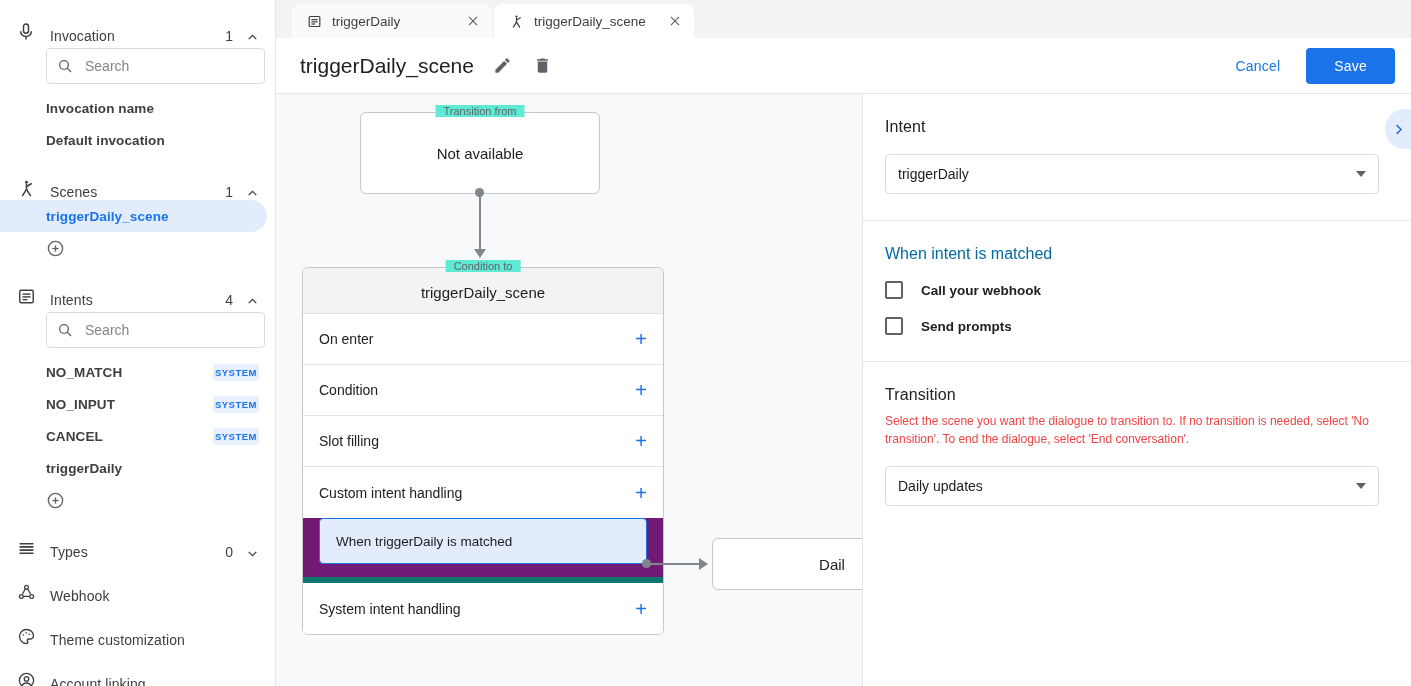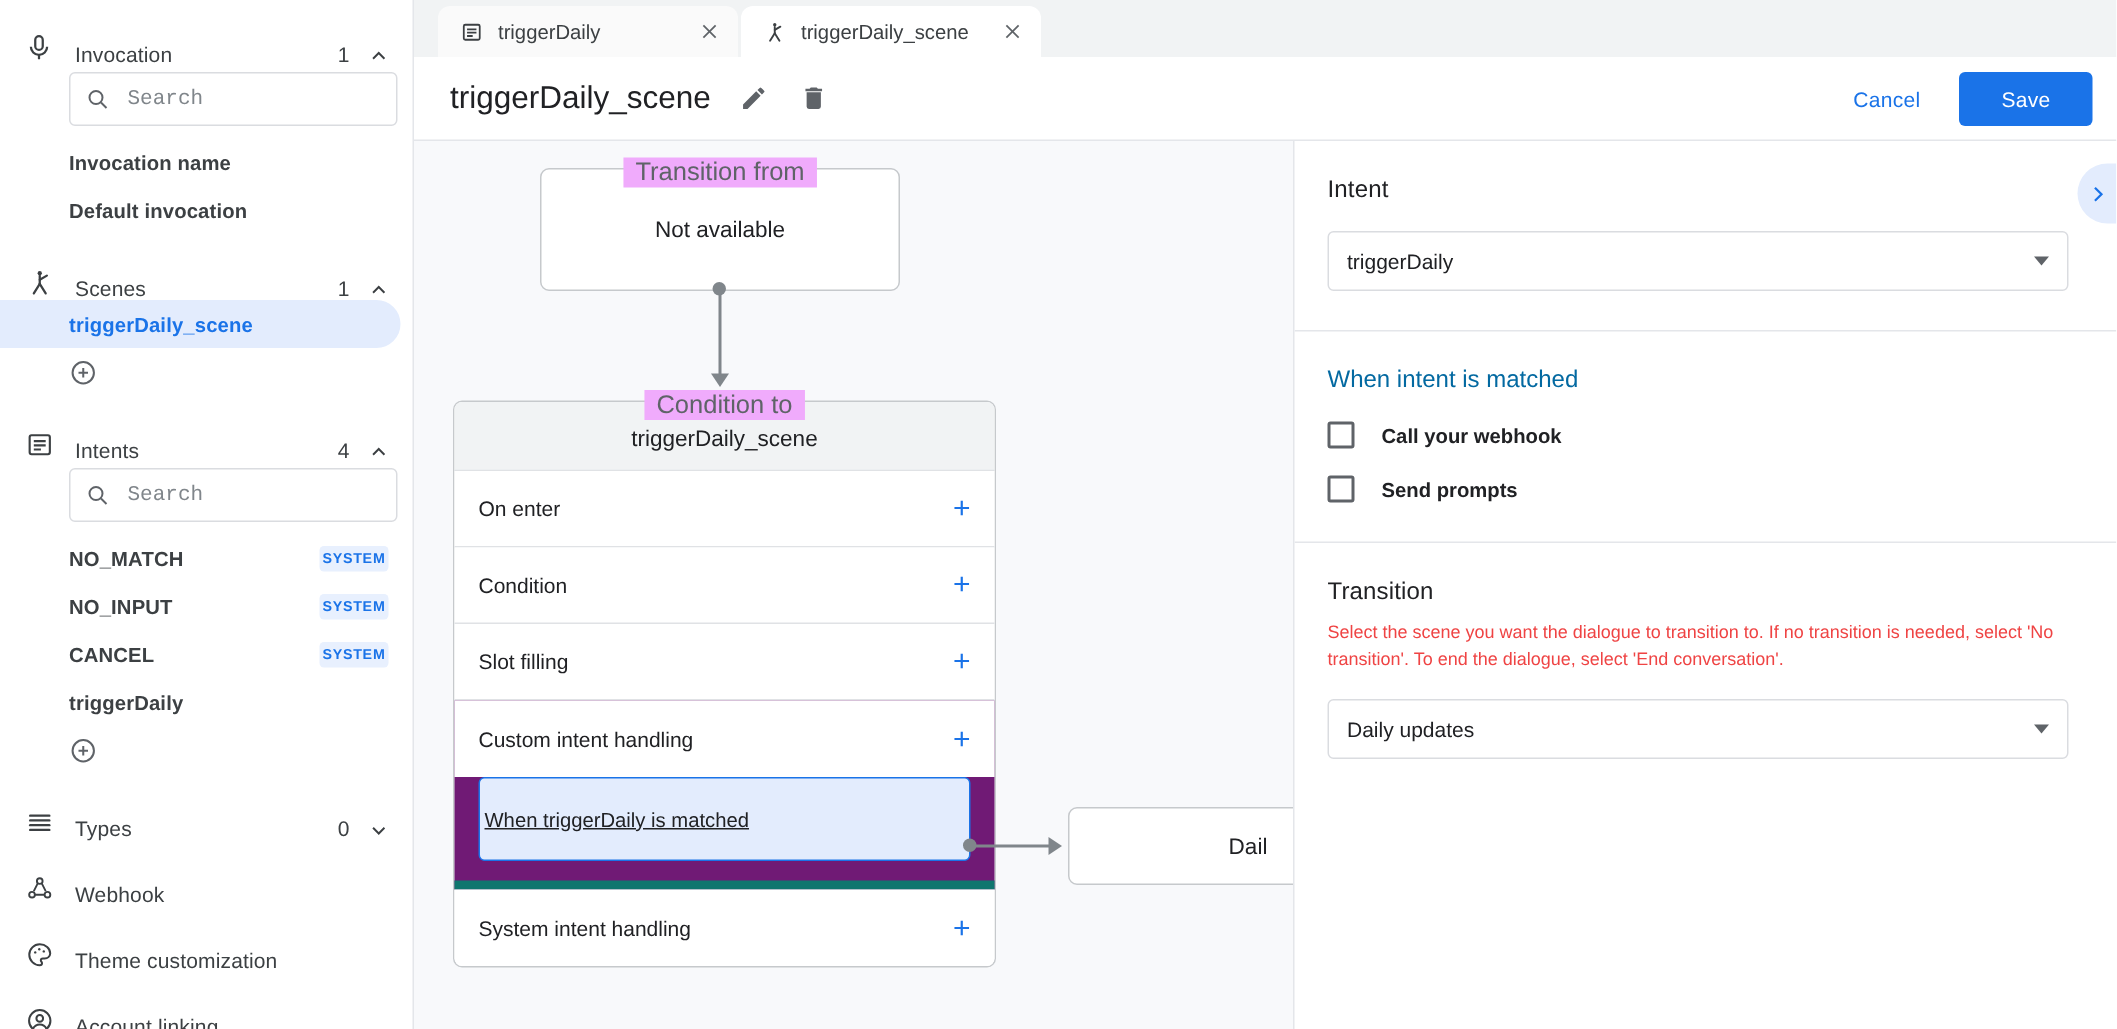--- a/index.html
+++ b/index.html
@@ -67,21 +67,21 @@
     background: #fff;
   }
   .sb-search svg { color: #5f6368; flex: 0 0 auto; }
   .sb-search input {
     border: none; outline: none;
     font-size: 14px;
     color: #3c4043;
     margin-left: 10px;
     width: 100%;
     background: transparent;
-    font-family: Liberation Mono, monospace;
+    font-family: Liberation Sans, sans-serif;
   }
   .sb-search input::placeholder { color: #80868b; }
 
   .sb-item {
     height: 32px;
     display: flex;
     align-items: center;
     padding: 0 16px 0 46px;
     font-size: 13.5px;
     font-weight: bold;
@@ -222,23 +222,23 @@
     position: absolute;
     border: 1px solid #c6c9cc;
     border-radius: 6px;
     background: #ffffff;
   }
   .legend {
     position: absolute;
     top: -8px;
     left: 50%;
     transform: translateX(-50%);
-    background: #f0abfc;
+    background: #5eead4;
     padding: 0 8px;
-    font-size: 17px;
+    font-size: 11px;
     color: #5f6368;
     white-space: nowrap;
   }
 
   
   #node-from {
     left: 84px; top: 18px;
     width: 240px; height: 82px;
     display: flex; align-items: center; justify-content: center;
   }
@@ -296,31 +296,30 @@
   .scene-row:last-child { border-bottom: none; border-radius: 0 0 5px 5px; }
   .scene-row .lbl { flex: 1 1 auto; font-size: 14px; color: #202124; }
   .scene-row .plus { color: #1a73e8; font-size: 20px; line-height: 1; cursor: pointer; }
   .scene-block {
     border-bottom: 6px solid #0f766e;
     background: #701a75;
   }
   .scene-block .scene-row { border-bottom: none; }
   .chip {
     margin: 0 16px 13px 16px;
-    height: 56px;
+    height: 46px;
     background: #e3ecfd;
     border: 1px solid #1a73e8;
     border-radius: 4px;
     display: flex;
     align-items: center;
-    padding: 0 3px;
+    padding: 0 16px;
     font-size: 13.5px;
     color: #202124;
     cursor: pointer;
-    text-decoration: underline;
   }
 
   
   #node-target {
     left: 436px; top: 444px;
     width: 240px; height: 52px;
     display: flex; align-items: center; justify-content: center;
   }
   #node-target .txt { font-size: 15px; color: #202124; white-space: nowrap; }
 

